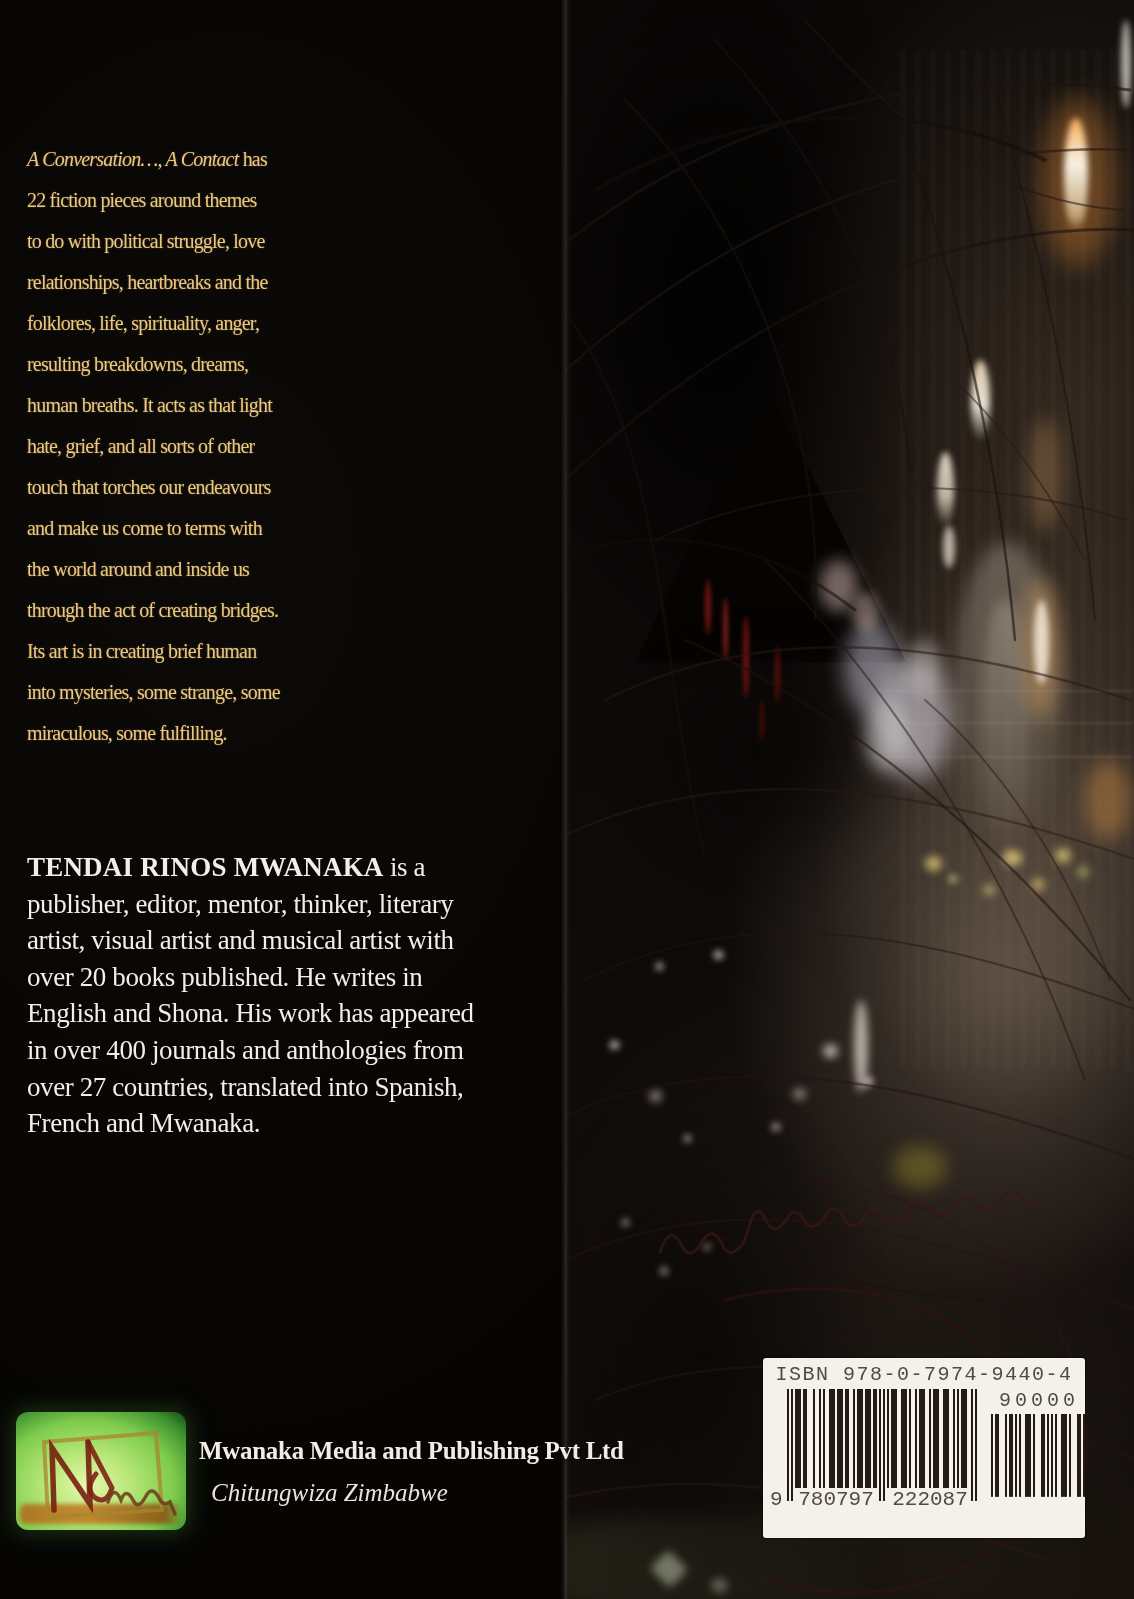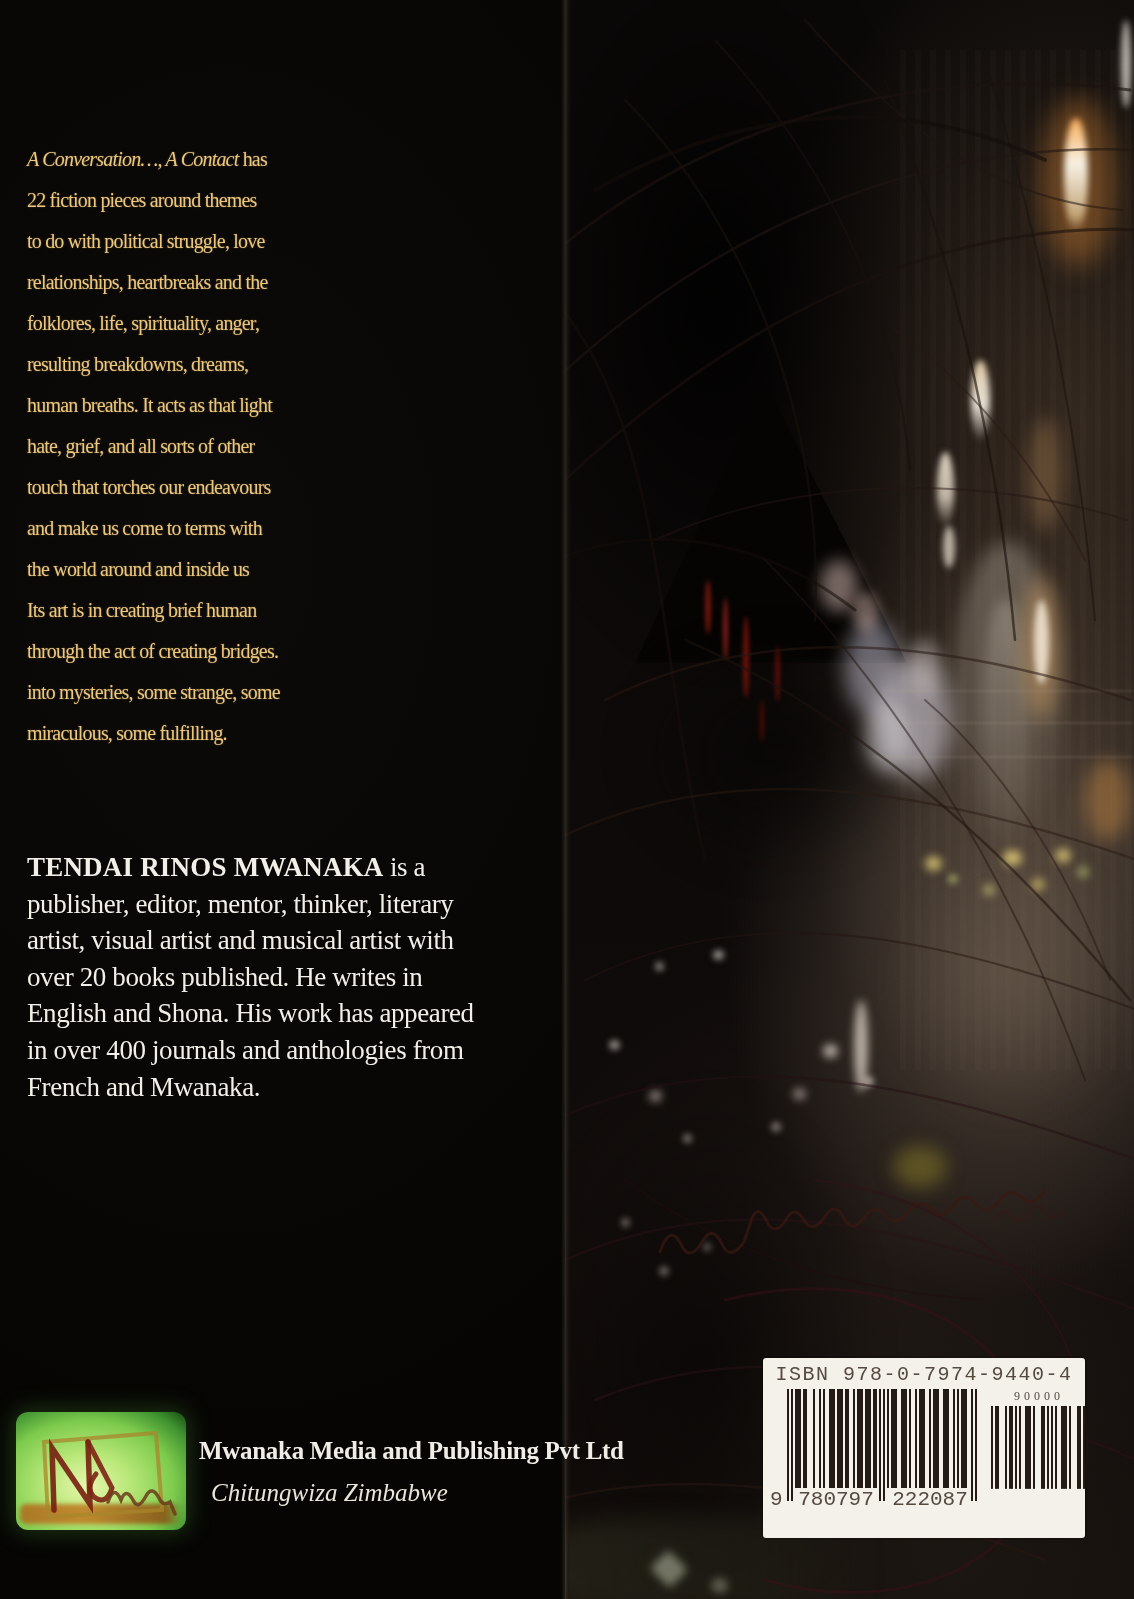--- a/index.html
+++ b/index.html
@@ -57,21 +57,21 @@
   .isbn-line{text-align:center;padding-top:5px;font-size:20px;letter-spacing:1.5px;white-space:nowrap;}
   .bars-row{display:flex;margin-top:3px;padding-left:24px;}
   .main-wrap{position:relative;width:190px;height:140px;}
   .main-wrap svg{width:190px;height:113px;display:block;}
   .bc-digits{position:absolute;top:99px;left:0;width:190px;height:26px;font-size:21px;}
   .bc-digits span{position:absolute;top:0;}
   .dg1{left:-17px;}
   .dg2{left:6px;width:86px;text-align:center;}
   .dg3{left:100px;width:86px;text-align:center;}
   .addon-wrap{width:96px;margin-left:12px;}
-  .addon-num{text-align:center;font-size:12px;letter-spacing:4px;padding-left:4px;font-family:Liberation Serif, serif;}
+  .addon-num{text-align:center;font-size:20px;letter-spacing:4px;padding-left:4px;}
   .addon-wrap svg{width:96px;height:97px;display:block;margin-top:2px;}
 </style>
 </head>
 <body>
 
 <div class="cover">
 
   <div class="left-panel"></div>
 
   <div class="photo">
@@ -185,35 +185,36 @@
         <div>22 fiction pieces around themes</div>
         <div>to do with political struggle, love</div>
         <div>relationships, heartbreaks and the</div>
         <div>folklores, life, spirituality, anger,</div>
         <div>resulting breakdowns, dreams,</div>
         <div>human breaths. It acts as that light</div>
         <div>hate, grief, and all sorts of other</div>
         <div>touch that torches our endeavours</div>
         <div>and make us come to terms with</div>
         <div>the world around and inside us</div>
+        <div>through the act of creating bridges.</div>
         <div>Its art is in creating brief human</div>
-        <div>through the act of creating bridges.</div>
         <div>into mysteries, some strange, some</div>
         <div>miraculous, some fulfilling.</div>
       </div>
   </div>
 
   <div class="bio">
     <div><b>TENDAI RINOS MWANAKA</b><span> is a</span></div>
     <div id="bio-lines">
         <div>publisher, editor, mentor, thinker, literary</div>
         <div>artist, visual artist and musical artist with</div>
         <div>over 20 books published. He writes in</div>
         <div>English and Shona. His work has appeared</div>
         <div>in over 400 journals and anthologies from</div>
+        <div>over 27 countries, translated into Spanish,</div>
         <div>French and Mwanaka.</div>
       </div>
   </div>
 
   <div class="logo">
     <div class="logo-band"></div>
     <svg viewBox="0 0 170 118" style="position:absolute;left:0;top:0;width:170px;height:118px;" fill="none">
       <path d="M28,30 L140,21 L146,98 L32,105 Z" stroke="#a8862c" stroke-width="4" opacity=".75"></path>
       <path d="M38,98 L36,36 L74,92 L72,30" stroke="#761f10" stroke-width="5.5" stroke-linecap="round" opacity=".9"></path>
       <path d="M72,30 L96,76 Q90,94 78,85 Q69,76 80,62" stroke="#7c2414" stroke-width="5" stroke-linecap="round" opacity=".9"></path>

